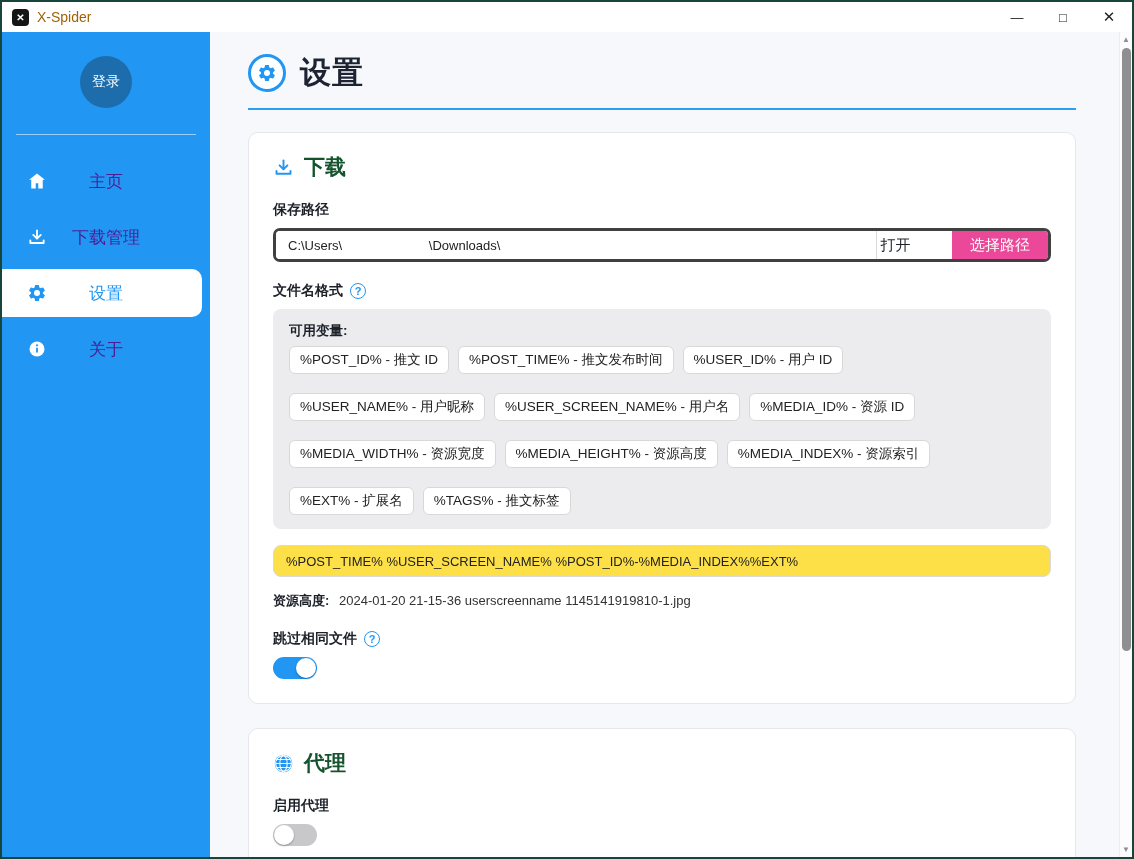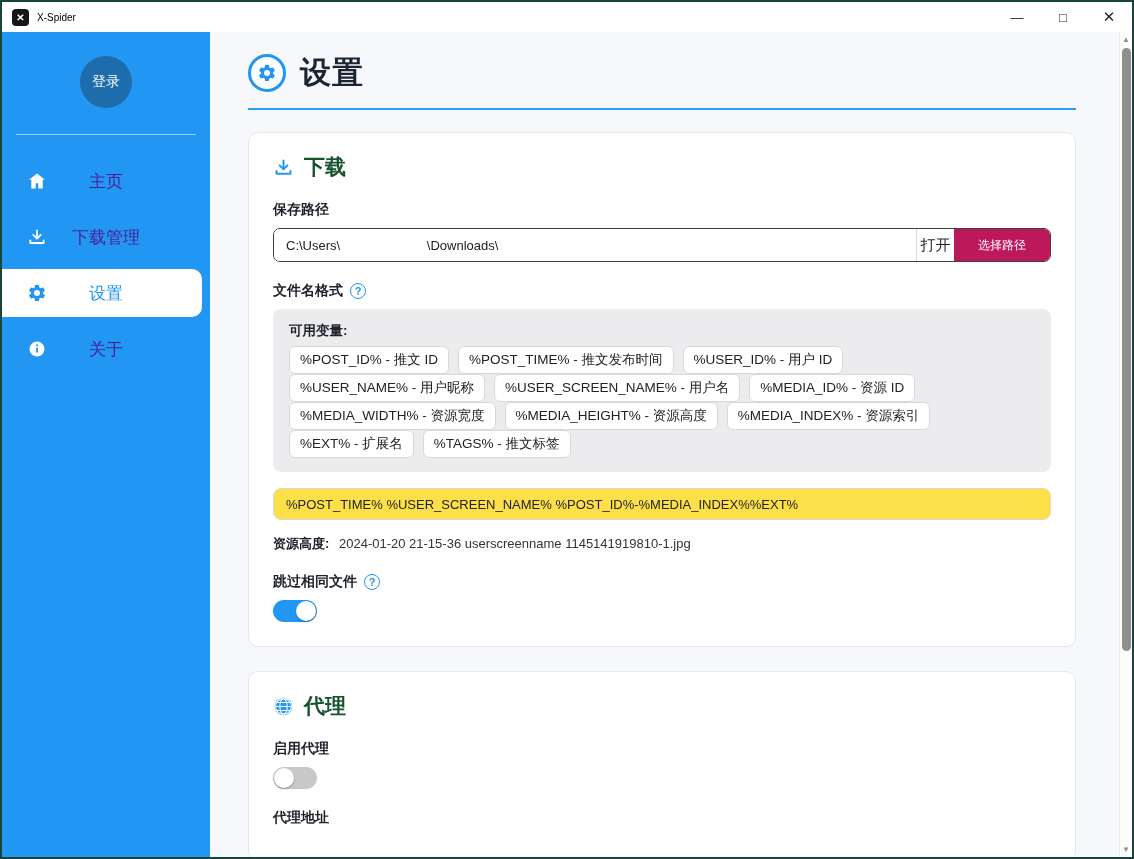--- a/index.html
+++ b/index.html
@@ -10,21 +10,21 @@
     width:1134px; height:859px;
     border:2px solid #17453c;
     display:flex; flex-direction:column;
     background:#fff; overflow:hidden;
   }
 
   
   .titlebar { height:30px; flex:0 0 30px; background:#fff; display:flex; align-items:center; padding-left:10px; }
   .app-logo { width:17px; height:17px; background:#151515; border-radius:4px; color:#fff;
               font-size:10px; font-weight:bold; display:flex; align-items:center; justify-content:center; }
-  .app-title { font-size:10px; color:#000000; margin-left:8px; }
+  .app-title { font-size:14px; color:#a16207; margin-left:8px; }
   .win-controls { margin-left:auto; display:flex; height:100%; }
   .win-btn { width:46px; height:100%; display:flex; align-items:center; justify-content:center;
              font-size:13px; color:#222; cursor:default; }
   .win-btn.close { font-size:15px; }
 
   
   .body-row { flex:1; display:flex; overflow:hidden; }
 
   
   .sidebar { width:208px; flex:0 0 208px; background:#2196f3; position:relative; }
@@ -52,31 +52,31 @@
   .header-rule { height:2px; background:#2ba0f2; margin-bottom:22px; }
 
   .card { background:#fff; border:1px solid #e4e7ec; border-radius:10px; padding:20px 24px 24px; margin-bottom:24px; }
   .section-title { display:flex; align-items:center; gap:10px; font-size:21px; font-weight:bold; color:#14532d; }
 
   .field-label { font-size:14px; font-weight:bold; color:#1d2129; margin:20px 0 9px; display:flex; align-items:center; }
   .help-icon { width:16px; height:16px; border:1.5px solid #2196f3; border-radius:50%; color:#2196f3;
                font-size:11px; font-weight:bold; display:inline-flex; align-items:center; justify-content:center;
                margin-left:7px; cursor:pointer; }
 
-  .input-group { display:flex; height:34px; border:1px solid #404040; border-radius:7px; background:#fff; overflow:hidden; }
+  .input-group { display:flex; height:34px; border:3px solid #404040; border-radius:7px; background:#fff; overflow:hidden;gap:38px; }
   .input-group input { flex:1; border:none; outline:none; padding:0 12px; font-size:13px; color:#222;
                        font-family:"Liberation Sans", sans-serif; }
   .btn-open { width:38px; background:#fff; border:none; border-left:1px solid #d9d9d9; font-size:15px;
               color:#1d2129; cursor:pointer; font-family:"Liberation Sans", sans-serif; }
-  .btn-choose { width:96px; background:#be185d; color:#fff; border:none; font-size:12px; cursor:pointer;
+  .btn-choose { width:96px; background:#ec4899; color:#fff; border:none; font-size:15px; cursor:pointer;
                 font-family:"Liberation Sans", sans-serif; }
 
   .vars-panel { background:#ececee; border-radius:8px; padding:13px 16px 14px; }
   .vars-label { font-size:13.5px; font-weight:bold; color:#1d2129; margin-bottom:6px; }
-  .chips { display:flex; flex-wrap:wrap; gap:0 9px;text-align:right; }
+  .chips { display:flex; flex-wrap:wrap; gap:19px 9px;text-align:right; }
   .chip { background:#fff; border:1px solid #d8d8d8; border-radius:6px; padding:4px 10px;
           font-size:13.5px; color:#222; white-space:nowrap; cursor:pointer; }
 
   .text-input { width:100%; height:32px; border:1px solid #d9d9d9; border-radius:8px; padding:0 12px;
                 font-size:13px; color:#222; outline:none; margin-top:16px; background:#fde047;
                 font-family:"Liberation Sans", sans-serif; }
 
   .example-row { margin-top:15px; font-size:13px; }
   .example-label { font-weight:bold; color:#1d2129; }
   .example-value { color:#333; margin-left:6px; }

